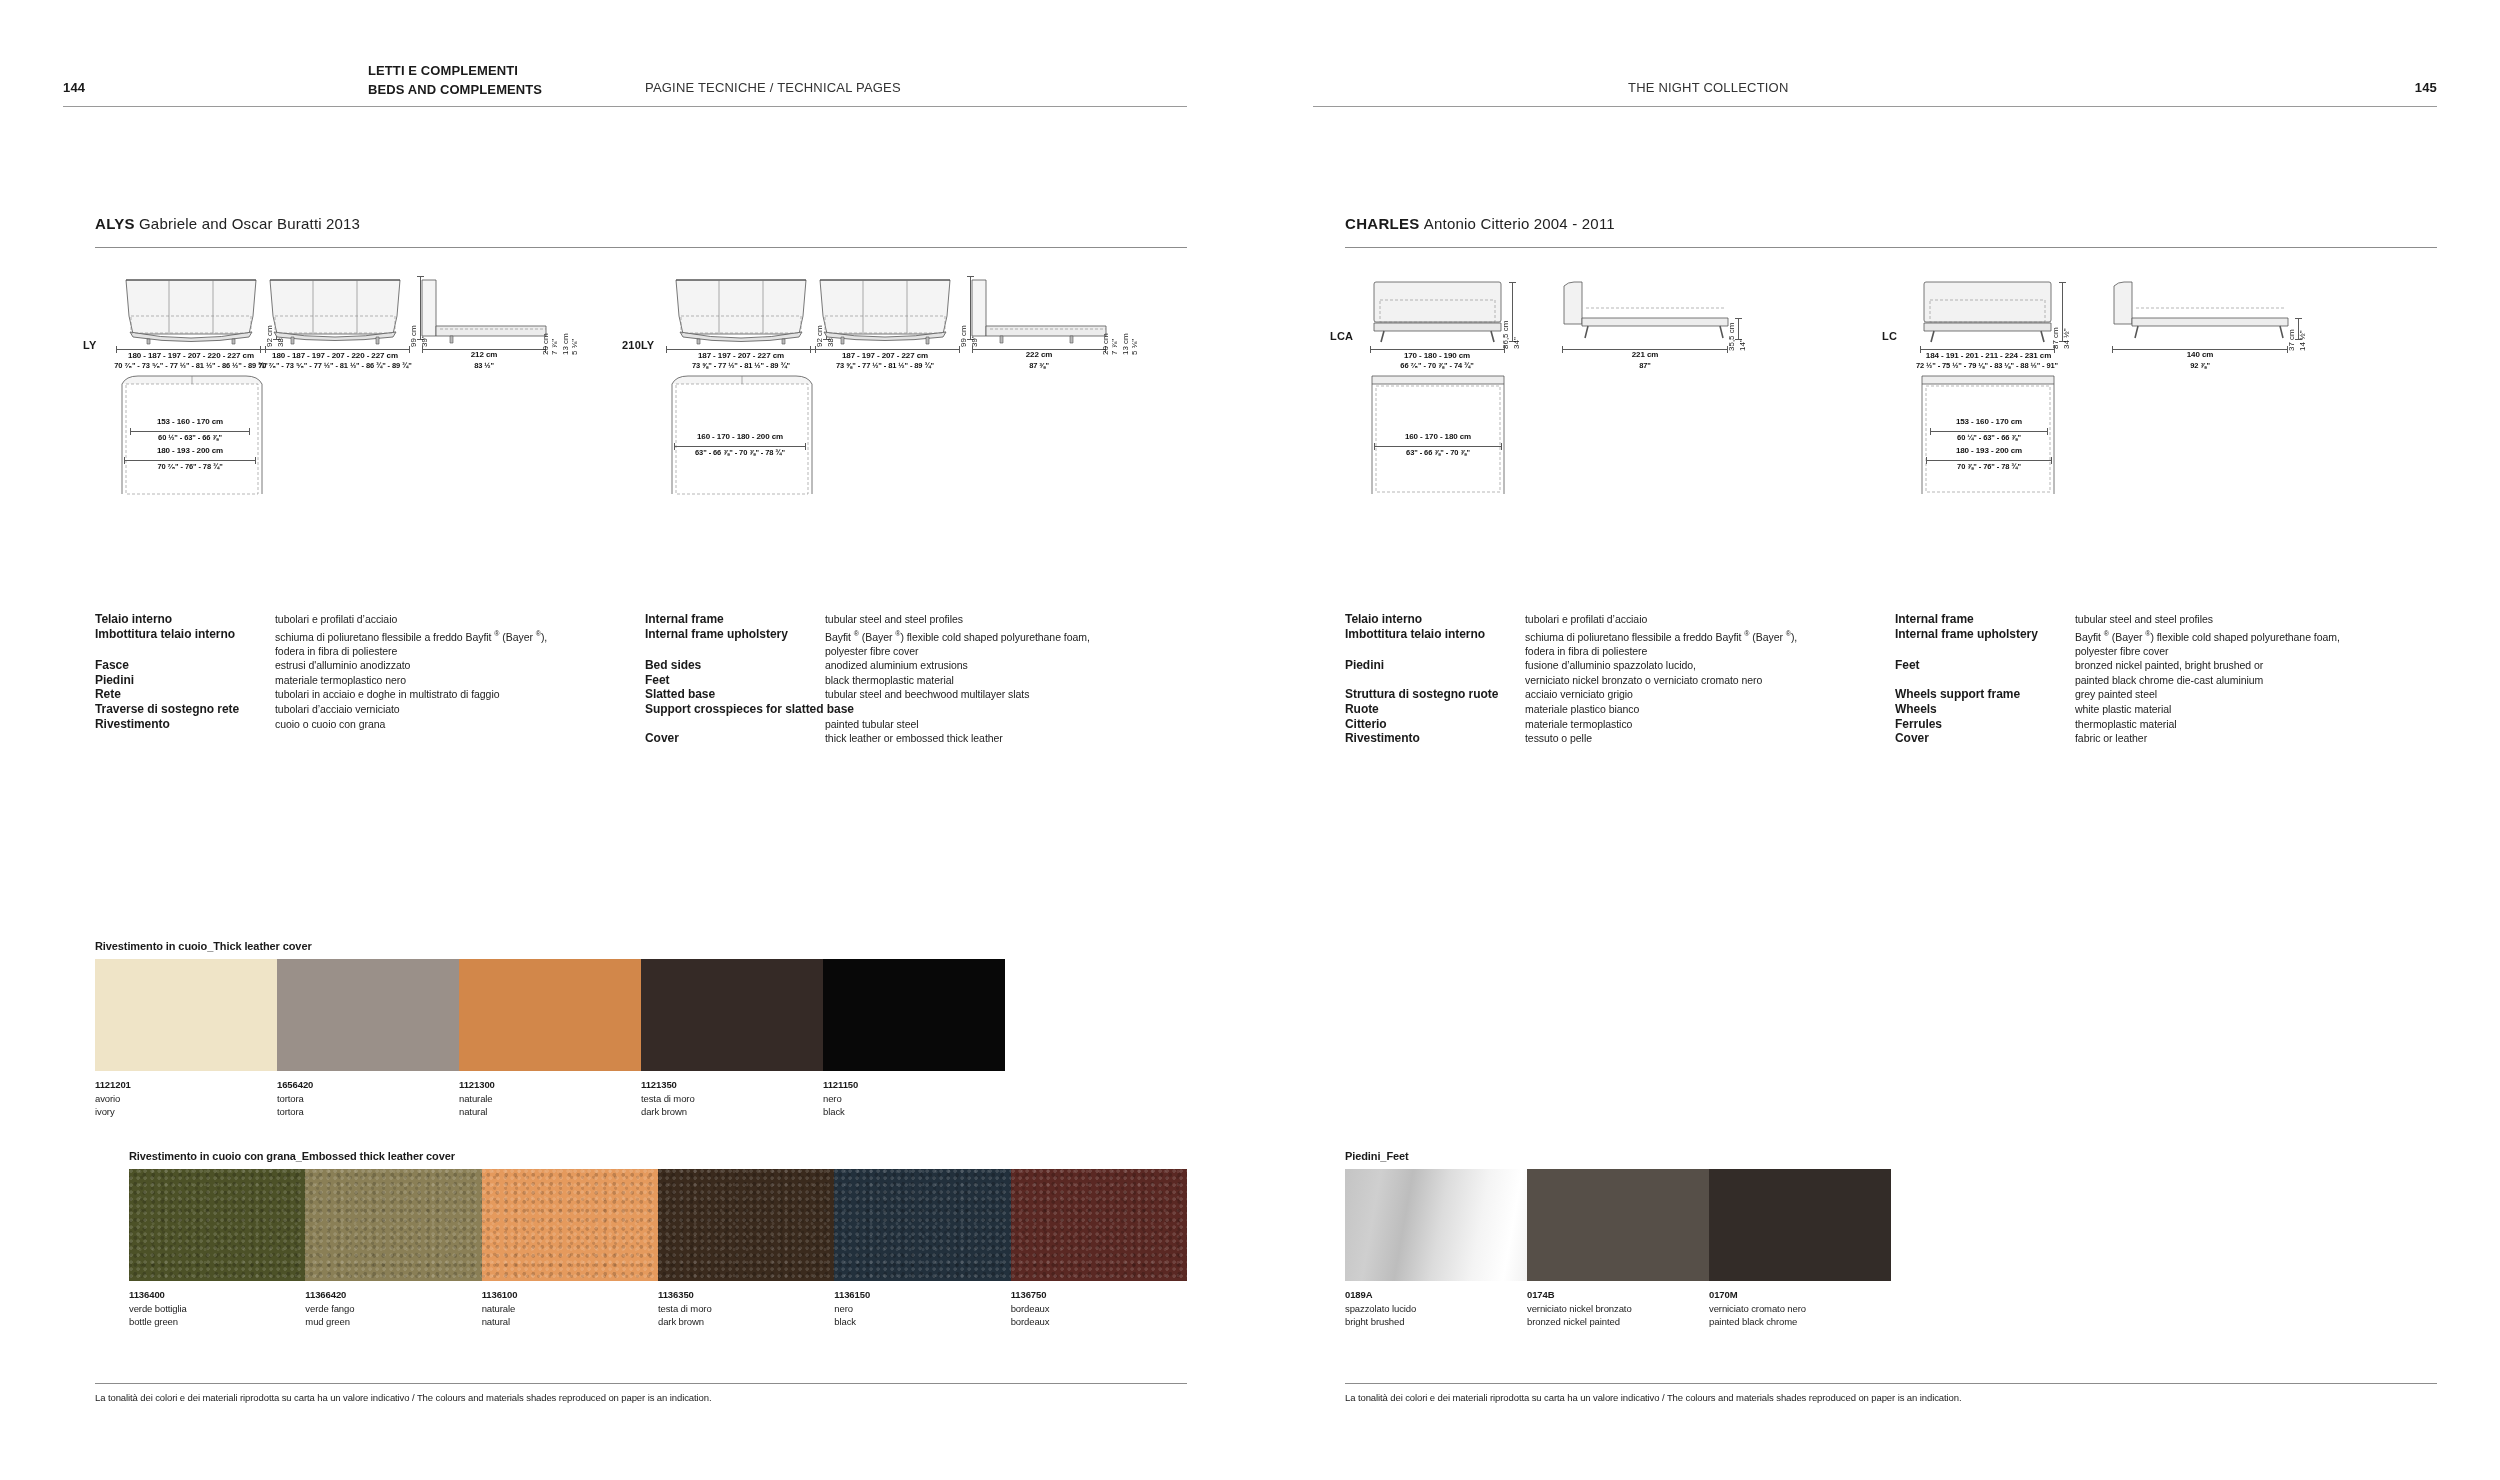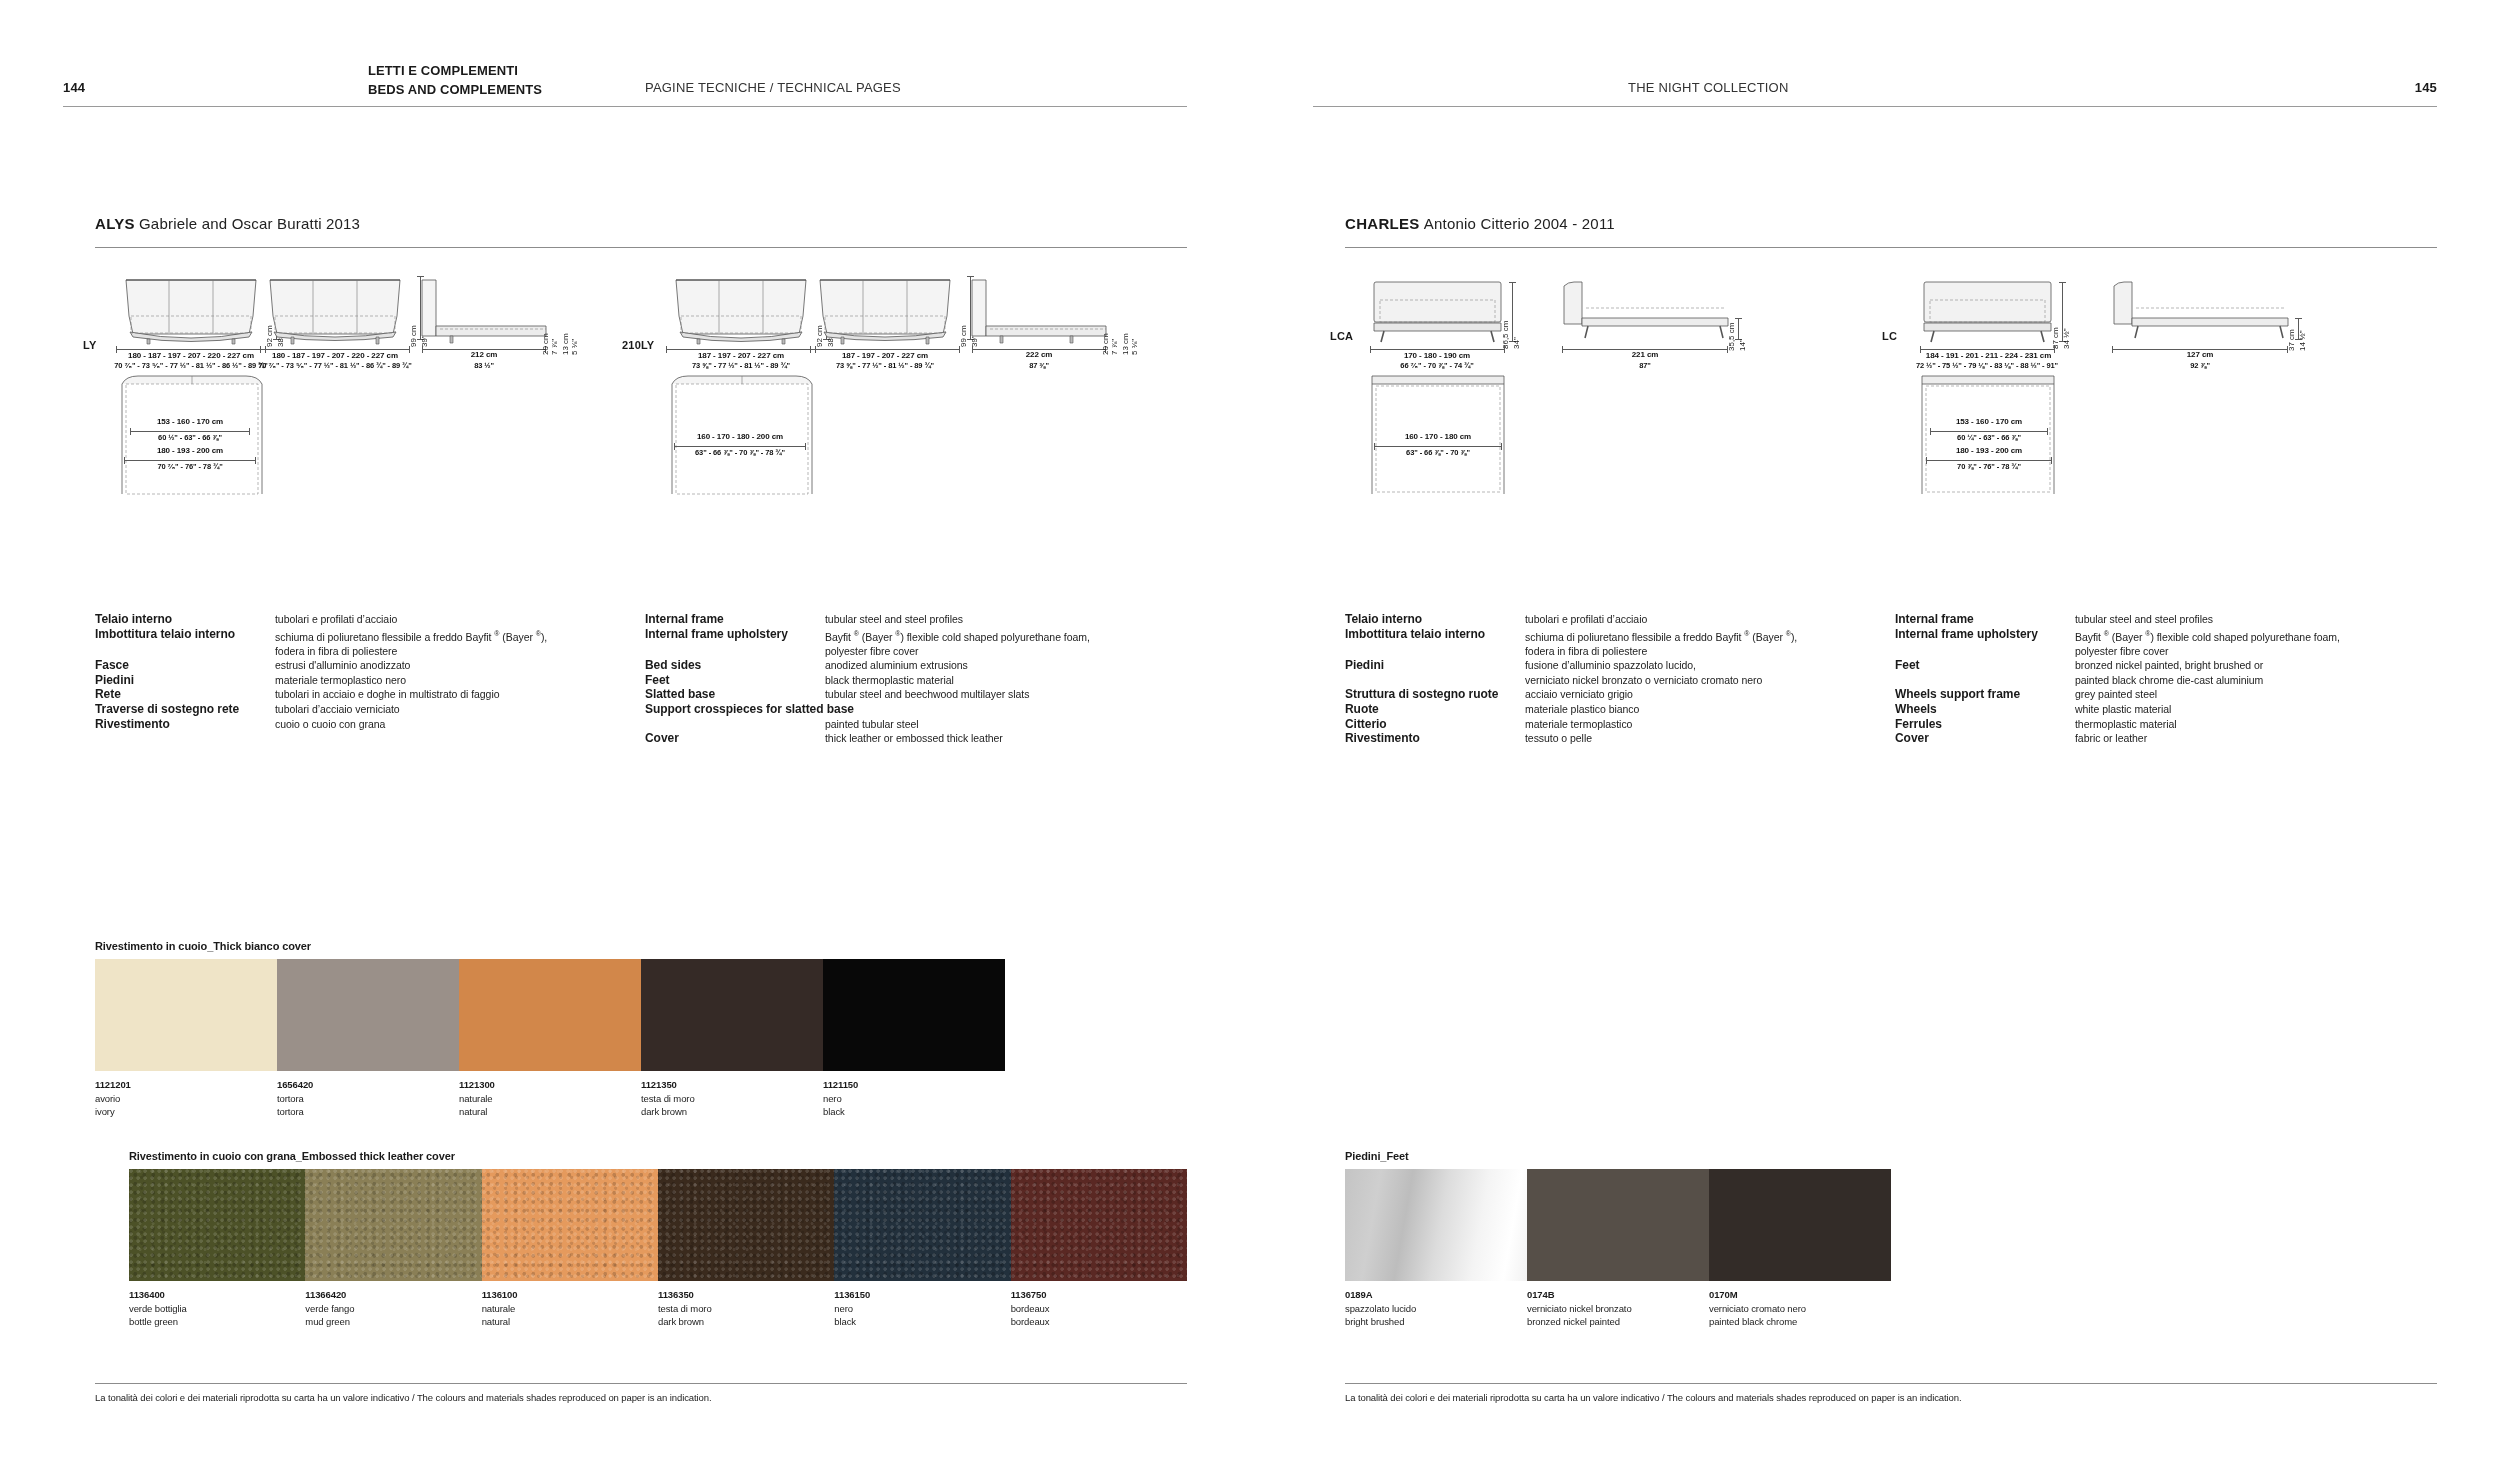--- a/index.html
+++ b/index.html
@@ -402,21 +402,21 @@
             <div class="v">painted tubular steel</div>
           </div>
           <div class="spec-row">
             <div class="k">Cover</div>
             <div class="v">thick leather or embossed thick leather</div>
           </div>
         </div>
     </div>
 
     <div class="swatch-block" style="left:95px;top:940px;width:1092px;" id="alys-sw-0">
-        <div class="sw-title">Rivestimento in cuoio_Thick bianco cover</div>
+        <div class="sw-title">Rivestimento in cuoio_Thick leather cover</div>
         <div class="sw-strip">
           <div class="sw-cell" style="width: 182px; height: 112px;">
             <span class="sw-chip" style="background: rgb(239, 228, 199);"></span>
           </div>
           <div class="sw-cell" style="width: 182px; height: 112px;">
             <span class="sw-chip" style="background: rgb(154, 144, 137);"></span>
           </div>
           <div class="sw-cell" style="width: 182px; height: 112px;">
             <span class="sw-chip" style="background: rgb(210, 135, 74);"></span>
           </div>
@@ -646,21 +646,21 @@
       <div class="dwg" style="left:780px;top:0;">
         <svg class="bed" width="182" height="76" viewBox="0 0 182 76" style="position:absolute;left:0;top:10px;">
           <path d="M4,6 Q8,2 14,2 L22,2 L22,44 L4,44 Z" fill="#f2f2f2" stroke="#555" stroke-width="0.8"></path>
           <rect x="22" y="38" width="156" height="8" fill="#ededed" stroke="#555" stroke-width="0.8"></rect>
           <line x1="26" y1="28" x2="176" y2="28" stroke="#888" stroke-width="0.6" stroke-dasharray="3,2"></line>
           <line x1="28" y1="46" x2="25" y2="58" stroke="#555" stroke-width="1.6"></line>
           <line x1="170" y1="46" x2="173" y2="58" stroke="#555" stroke-width="1.6"></line>
         </svg>
         <div class="dimline" style="left:2px;top:79px;width:176px;"></div>
         <div class="dim" style="left:2px;top:80px;width:176px;">
-          <span class="cm">127 cm</span>
+          <span class="cm">140 cm</span>
         </div>
         <div class="dim" style="left:2px;top:91px;width:176px;">
           <span class="in">92 ⅞"</span>
         </div>
         <div class="vline" style="left:188px;top:48px;height:22px;"></div>
         <div class="dim-v" style="left:186px;top:72px;">
           <span class="cm">37 cm</span>
         </div>
         <div class="dim-v" style="left:197px;top:72px;">
           <span class="in">14 ½"</span>

